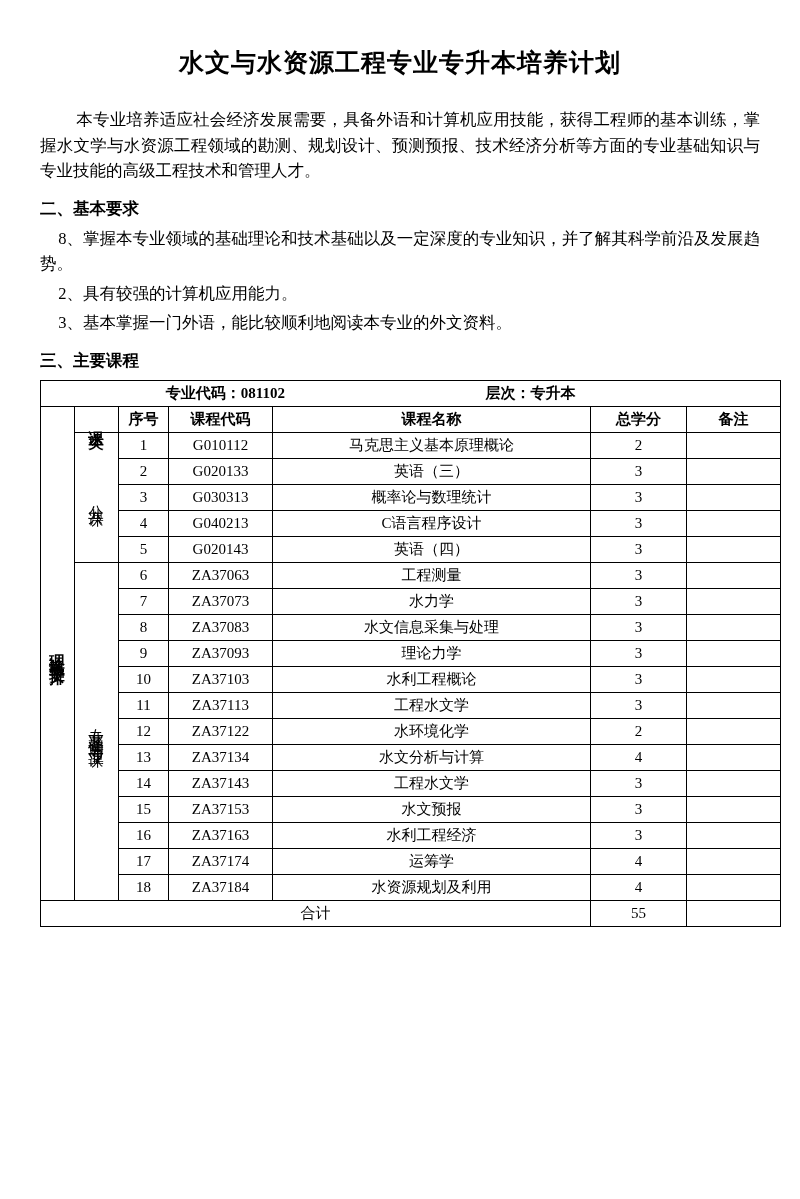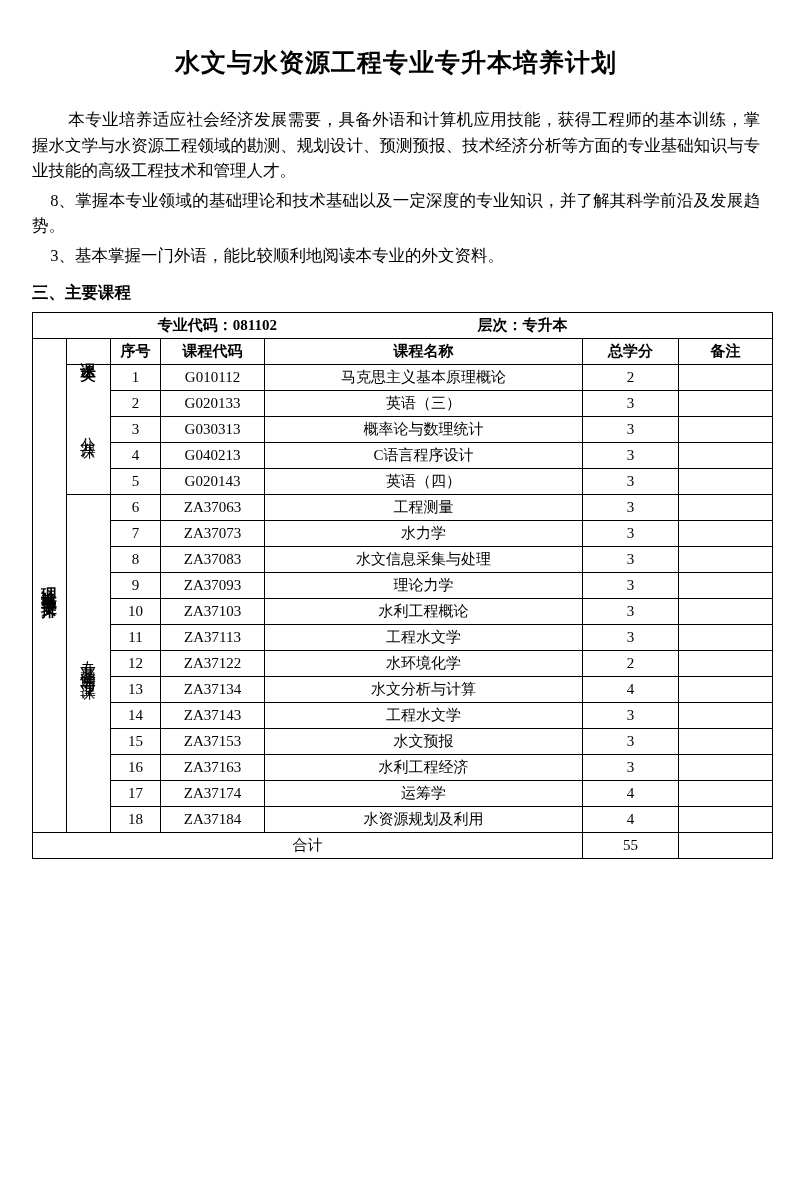--- a/index.html
+++ b/index.html
@@ -11,21 +11,21 @@
     width: 800px;
     height: 1199px;
     font-family: "Liberation Serif", "DejaVu Serif", serif;
     color: #000000;
     position: relative;
   }
   .page {
     width: 800px;
     height: 1199px;
     box-sizing: border-box;
-    padding: 34px 40px 0 32px;
+    padding: 34px 40px 0 40px;
     position: relative;
   }
   .doc-title {
     text-align: center;
     font-size: 25px;
     font-weight: bold;
     letter-spacing: 1px;
     margin: 12px 0 28px 0;
     font-family: "Liberation Sans", "DejaVu Sans", sans-serif;
   }
@@ -110,21 +110,23 @@
 </style>
 </head>
 <body>
 
 <div class="page">
 
   <div class="doc-title">水文与水资源工程专业专升本培养计划</div>
 
   <div class="para indent2">本专业培养适应社会经济发展需要，具备外语和计算机应用技能，获得工程师的基本训练，掌握水文学与水资源工程领域的勘测、规划设计、预测预报、技术经济分析等方面的专业基础知识与专业技能的高级工程技术和管理人才。</div>
 
+  <div class="section-heading">二、基本要求</div>
   <div class="para indent1">8、掌握本专业领域的基础理论和技术基础以及一定深度的专业知识，并了解其科学前沿及发展趋势。</div>
+  <div class="para indent1">2、具有较强的计算机应用能力。</div>
   <div class="para indent1">3、基本掌握一门外语，能比较顺利地阅读本专业的外文资料。</div>
 
   <div class="section-heading">三、主要课程</div>
 
   <table class="courses">
     <colgroup>
       <col class="col-vert1">
       <col class="col-vert2">
       <col class="col-seq">
       <col class="col-code">

